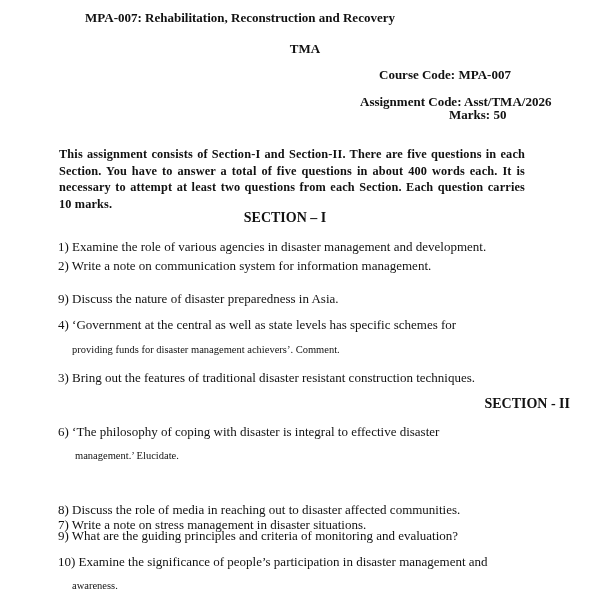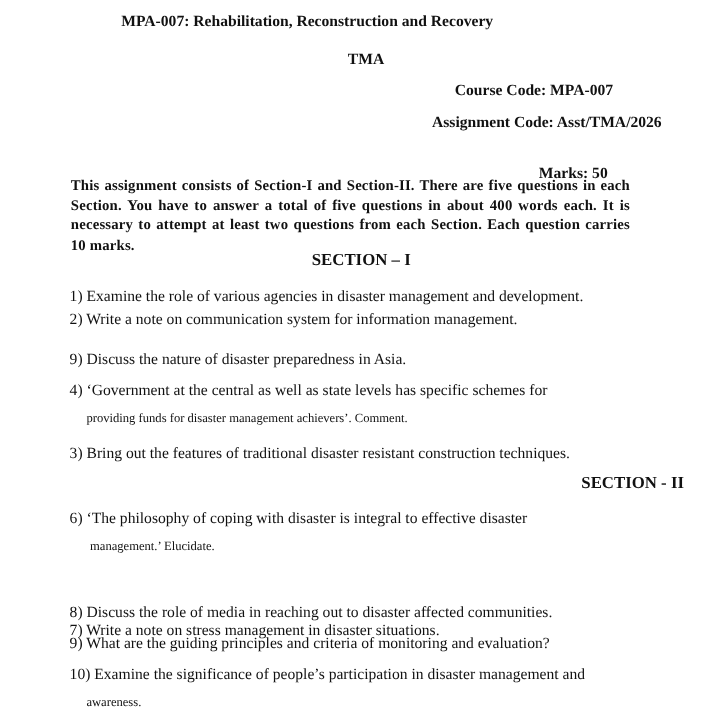--- a/index.html
+++ b/index.html
@@ -1,26 +1,26 @@
 <!DOCTYPE html>
 <html><head>
 <meta charset="utf-8">
 <style>
   html, body { margin: 0; padding: 0; background: #ffffff; }
   body { width: 600px; height: 600px; position: relative; overflow: hidden;
          font-family: "Liberation Serif", "DejaVu Serif", serif; color: #111; }
   .abs { position: absolute; white-space: nowrap; }
-  .title { top: 10px; left: 0; width: 480px; text-align: center; font-weight: bold; font-size: 13px; margin-left: 16px; }
+  .title { top: 10px; left: 0; width: 480px; text-align: center; font-weight: bold; font-size: 13px; }
   .tma { top: 41px; left: 0; width: 610px; text-align: center; font-weight: bold; font-size: 13px; }
   .course { top: 67px; left: 379px; font-weight: bold; font-size: 13px; }
   .assign { top: 94px; left: 360px; font-weight: bold; font-size: 13px; }
-  .marks { top: 136px; left: 449px; font-weight: bold; font-size: 13px; text-align: right; }
+  .marks { top: 107px; left: 449px; font-weight: bold; font-size: 13px; text-align: right; }
   .intro { top: 146px; left: 59px; width: 466px; font-weight: bold; font-size: 12.3px;
            line-height: 16.5px; text-align: justify; white-space: normal; letter-spacing: 0.15px; }
-  .sec1 { top: 210px; left: 16px; width: 570px; text-align: center; font-weight: bold; font-size: 14px; }
+  .sec1 { top: 210px; left: 0; width: 570px; text-align: center; font-weight: bold; font-size: 14px; }
   .sec2 { top: 396px; left: 0; width: 570px; text-align: right; font-weight: bold; font-size: 14px; }
   .q { font-size: 13px; left: 58px; }
   .cont { font-size: 10.5px; }
 </style>
 </head>
 <body>
 
 <div>
   <div class="abs title">MPA-007: Rehabilitation, Reconstruction and Recovery</div>
   <div class="abs tma">TMA</div>

